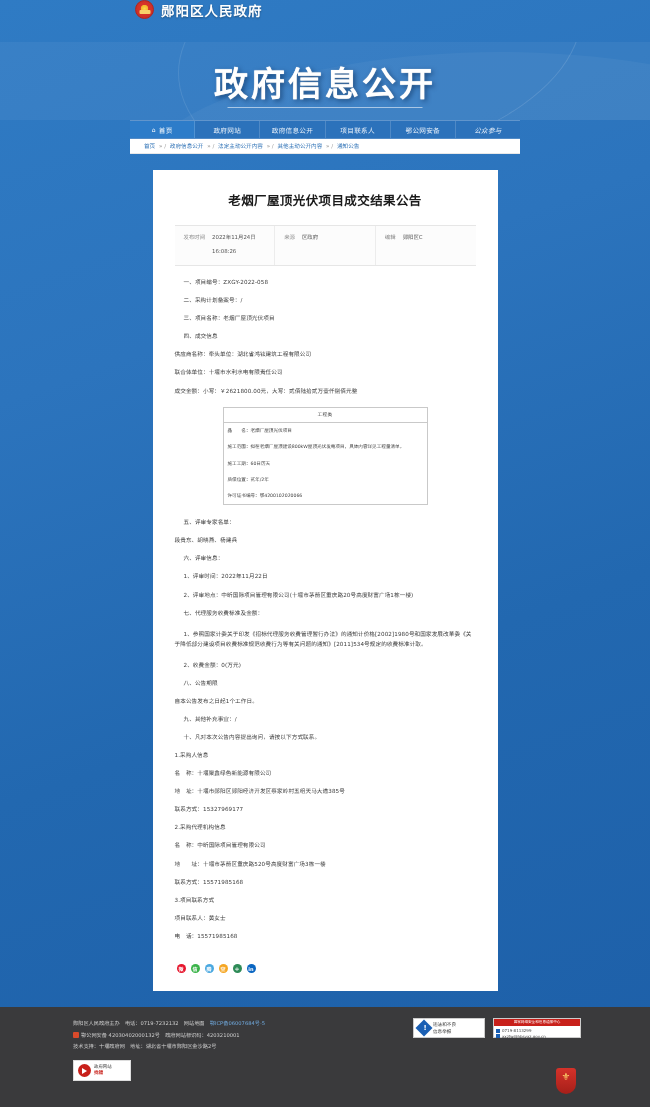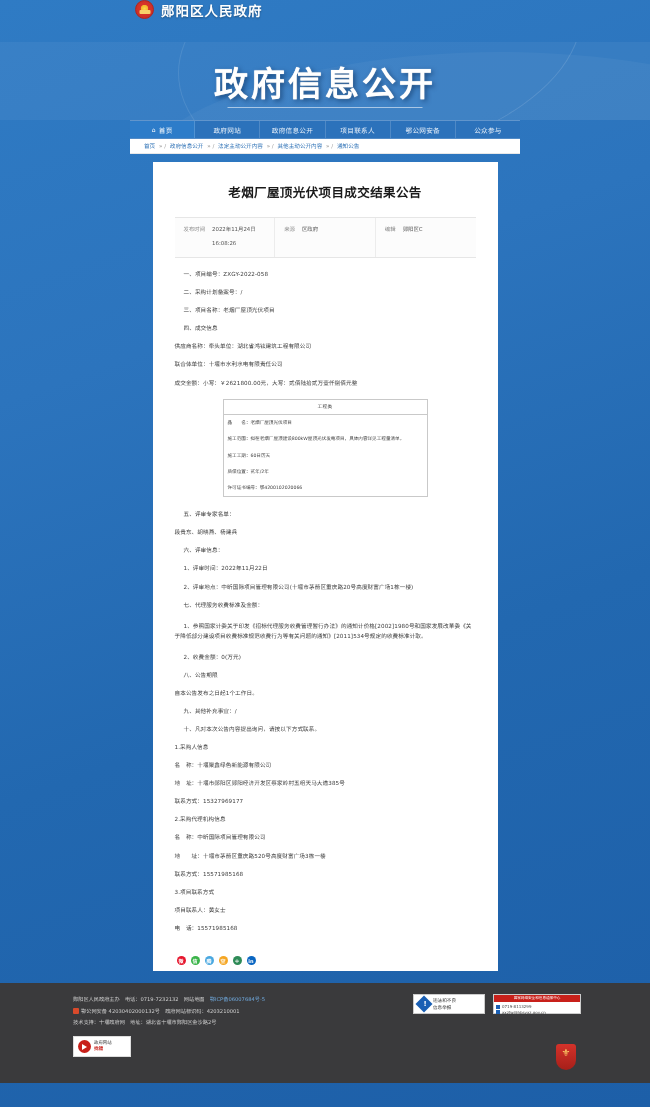--- a/index.html
+++ b/index.html
@@ -38,32 +38,32 @@
   .banner-rule { position: absolute; z-index: 4; bottom: 12px; left: 50%; transform: translateX(-50%);
     width: 195px; height: 1px; background: rgba(255,255,255,.55); }
 
   
   .nav-wrap { width: 390px; margin: 0 auto; position: relative; z-index: 5; }
   .nav { display: flex; height: 19px; background: #2c72bb; border-top: 1px solid rgba(255,255,255,.25);
     border-bottom: 1px solid rgba(255,255,255,.18); }
   .nav-item { flex: 1; display: flex; align-items: center; justify-content: center; gap: 3px;
     color: #eaf2fb; font-size: 6.6px; letter-spacing: .3px;
     border-right: 1px solid rgba(255,255,255,.17); cursor: pointer; }
-  .nav-item:last-child { border-right: none; }
+  .nav-item:last-child { border-right: none; font-style: italic; }
   .nav-item.active { background: #2d7cc9; color: #fff; }
   .home-glyph { font-size: 6px; color: #fff; }
 
   .crumb-bar { background: #fff; height: 15px; display: flex; align-items: center;
     padding-left: 14px; border-bottom: 1px solid #e8e8e8; }
   .crumb { font-size: 5.6px; color: #2a6fb5; white-space: nowrap; }
   .crumb .sep { color: #999; margin: 0 2px; }
   .crumb .txt { cursor: pointer; }
 
   
-  .card { width: 345px; margin: 8px auto; background: #fff; padding: 20px 22px 2px; position: relative; z-index: 5;}
+  .card { width: 345px; margin: 16px auto; background: #fff; padding: 20px 22px 14px; position: relative; z-index: 5;}
   .art-title { text-align: center; font-size: 12.5px; font-weight: 700; color: #1a1a1a;
     letter-spacing: .4px; margin-bottom: 16px; }
 
   .meta { display: flex; border: 1px solid #e6e6e6; border-left: none; border-right: none;
     background: #fcfcfc; font-size: 5.4px; color: #666; }
   .meta-cell { flex: 1; padding: 7px 5px 11px 9px; display: flex; gap: 7px;
     border-right: 1px solid #ececec; }
   .meta-cell:last-child { border-right: none; }
   .meta-k { color: #8a8a8a; white-space: nowrap; }
   .meta-v { color: #555; }

